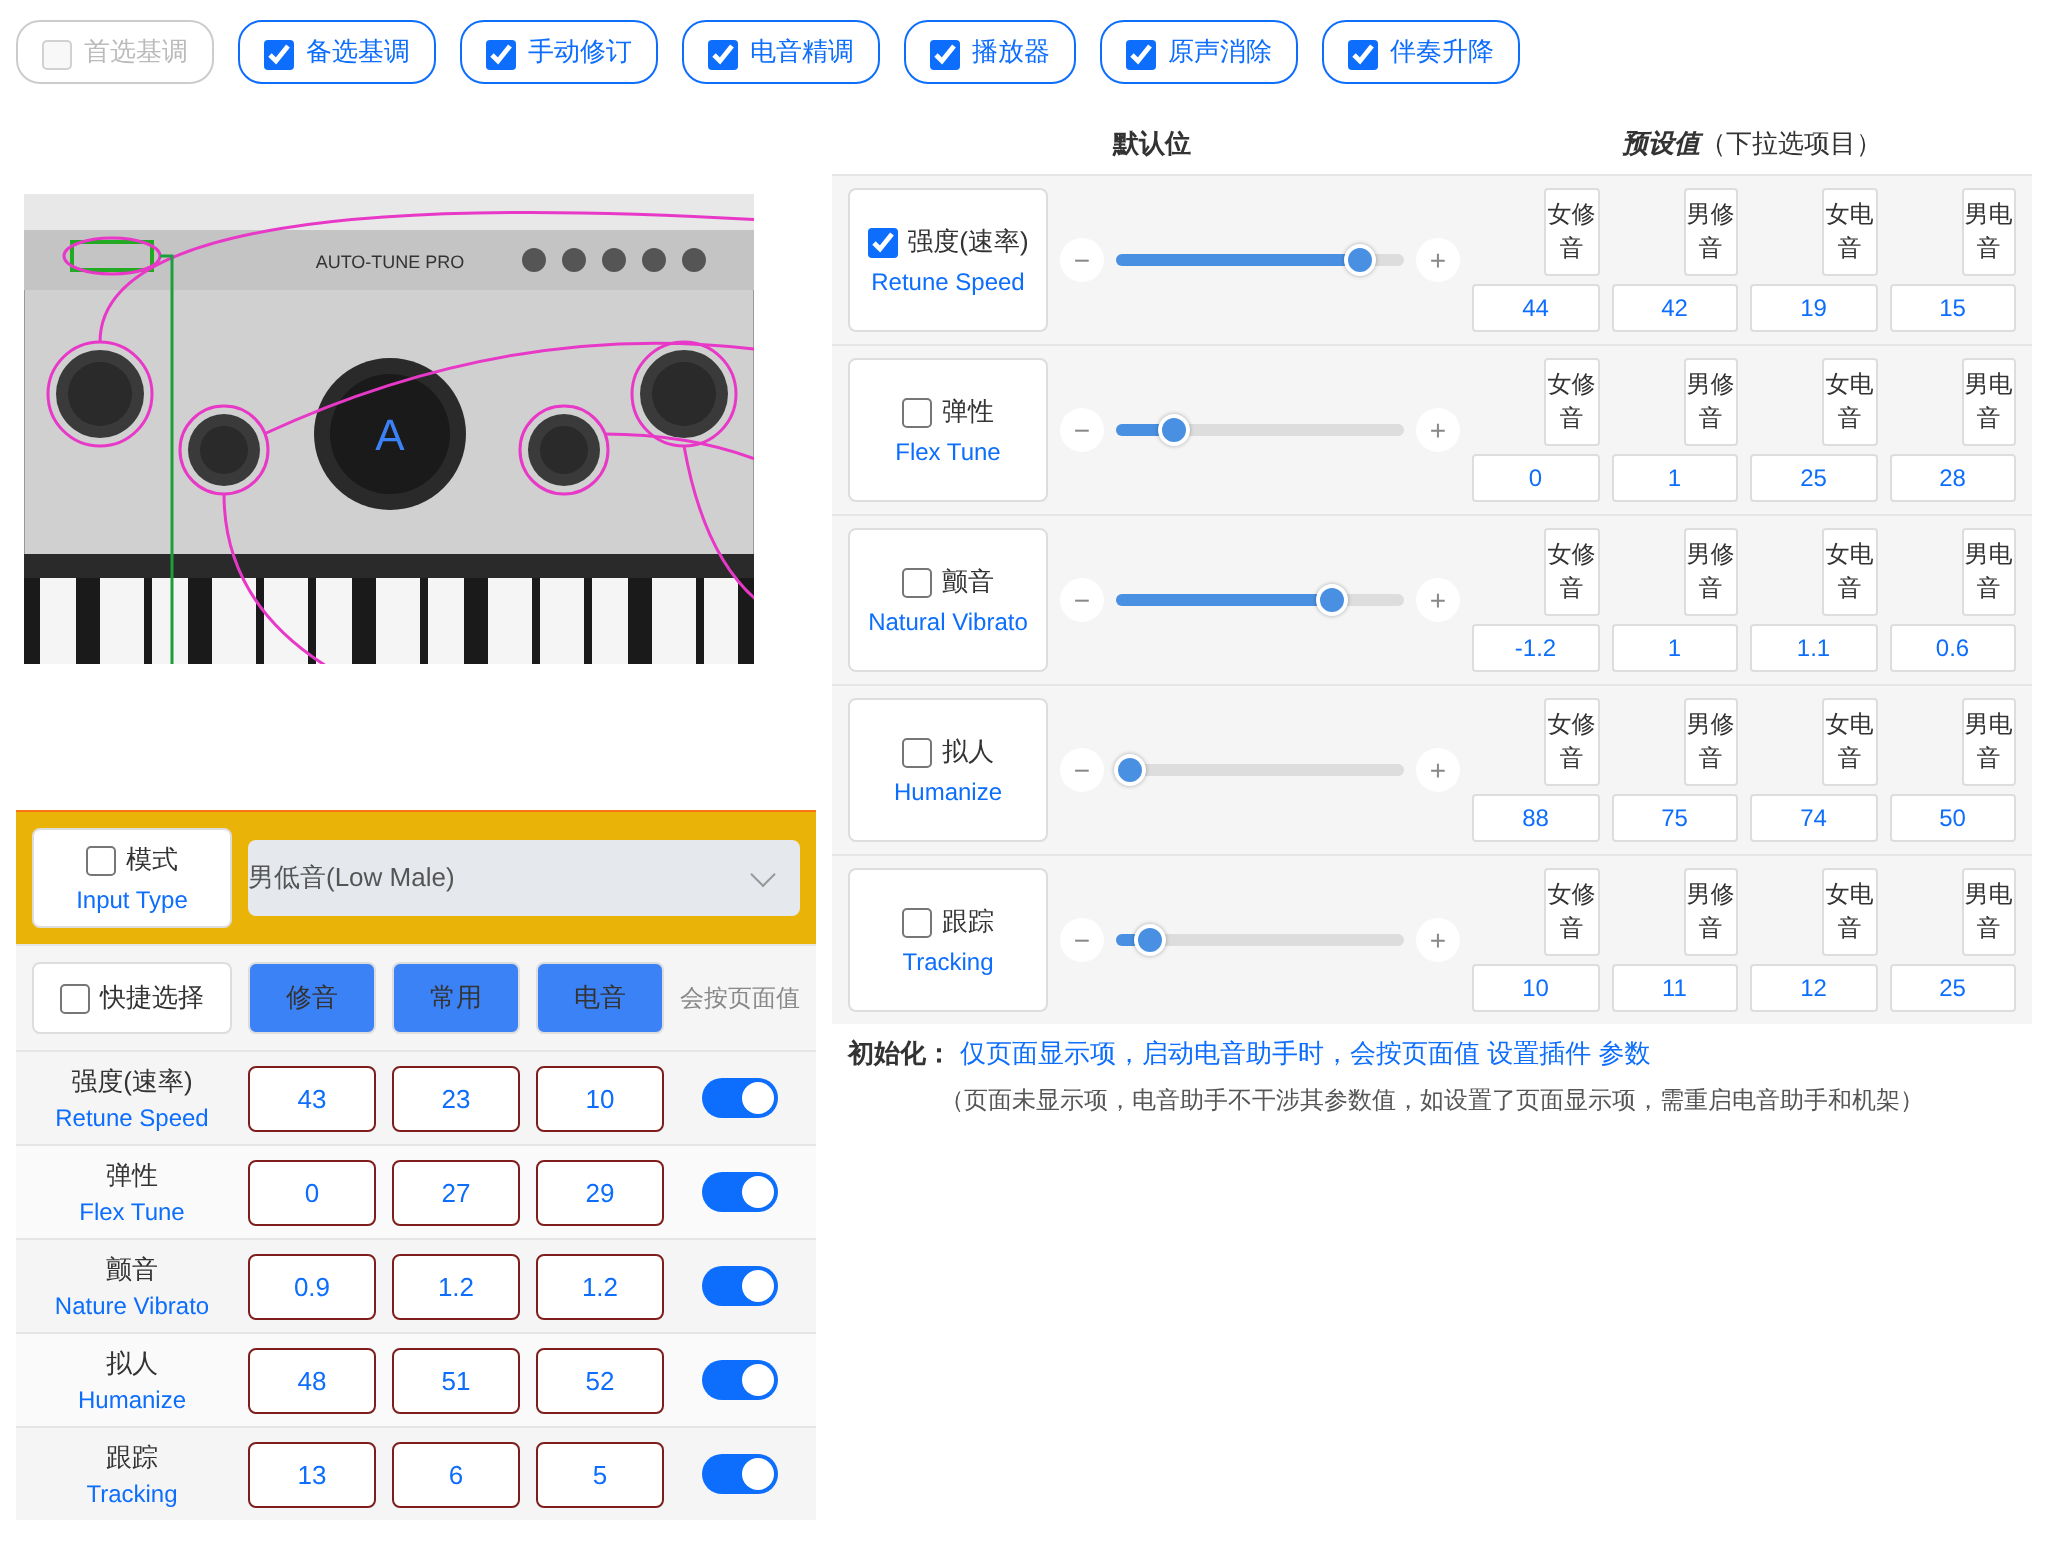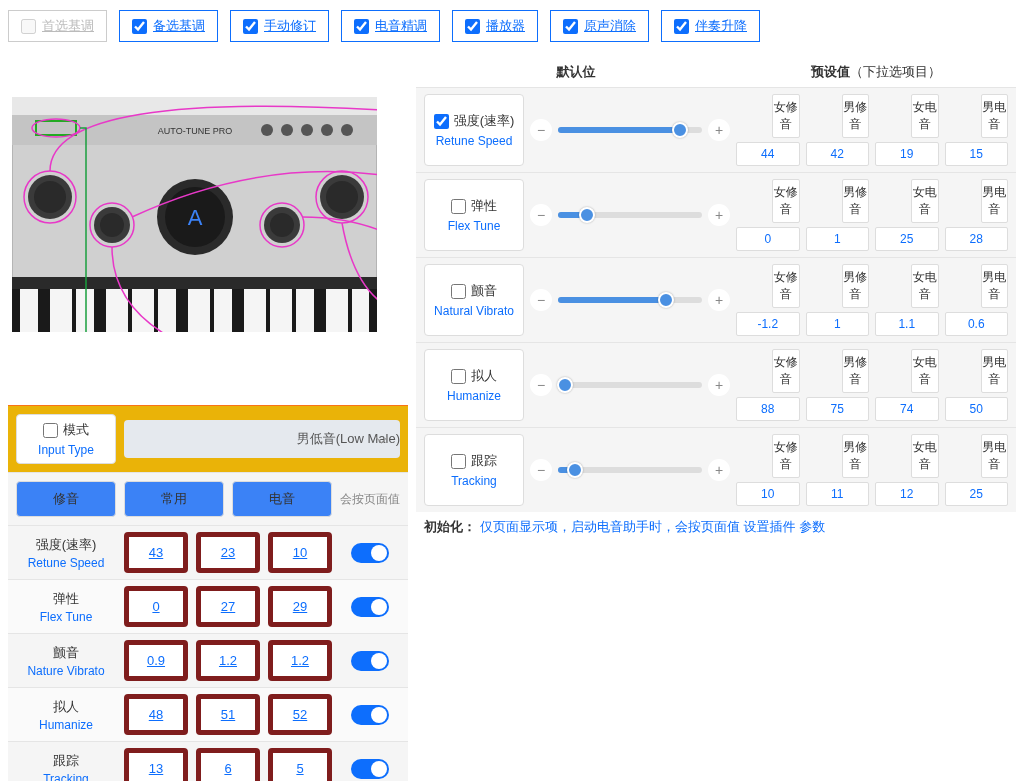--- a/index.html
+++ b/index.html
@@ -1,29 +1,29 @@
 <!DOCTYPE html>
 <html><head>
 <meta charset="utf-8">
 <style>
 * { box-sizing: border-box; margin: 0; padding: 0; }
 body { font-family: "Microsoft YaHei", Arial, sans-serif; font-size: 13px; color: #333; background: #fff; padding: 10px 8px; width: 1024px; }
 .top-checks { display: flex; gap: 12px; margin-bottom: 15px; }
-.chk-box { border: 1px solid #0d6efd; border-radius: 0; padding: 6px 12px; display: flex; align-items: center; gap: 6px; color: #0d6efd; background: #fff; cursor: pointer; text-decoration: underline; }
+.chk-box { border: 1px solid #0d6efd; border-radius: 12px; padding: 6px 12px; display: flex; align-items: flex-end; gap: 6px; color: #0d6efd; background: #fff; cursor: pointer; }
 .chk-box.disabled { border-color: #ccc; color: #bbb; cursor: default; }
 input[type="checkbox"] { width: 15px; height: 15px; accent-color: #0d6efd; cursor: pointer; }
 .chk-box.disabled input { accent-color: #ccc; }
 .main-row { display: flex; gap: 8px; }
 .left-col { width: 400px; }
 .right-col { flex: 1; }
 .plugin-svg { width: 365px; height: 235px; margin-left: 4px; margin-top: 40px; }
 .header-row { display: flex; padding: 6px 0; text-align: center; }
 .header-row .h1 { flex: 0 0 320px; font-weight: bold; }
 .header-row .h2 { flex: 1; }
-.header-row .h2 b { font-weight: bold; }
+.header-row .h2 b { font-weight: bold; font-style: italic; }
 .param-row { display: flex; align-items: stretch; background: #f5f5f5; border-top: 1px solid #e5e5e5; padding: 6px 8px; gap: 6px; position: relative; }
 .param-label { width: 100px; background: #fff; border: 1px solid #ddd; border-radius: 4px; display: flex; flex-direction: column; align-items: center; justify-content: center; padding: 4px 2px; }
 .param-label .cn { display: flex; align-items: center; gap: 5px; }
 .param-label .en { color: #0d6efd; font-size: 12px; margin-top: 4px; }
 .slider-sec { flex: 0 0 200px; display: flex; align-items: center; gap: 6px; }
 .pm-btn { width: 22px; height: 22px; border-radius: 50%; background: #fff; color: #888; border: none; display: flex; align-items: center; justify-content: center; cursor: pointer; font-size: 14px; }
 .slider-track { flex: 1; height: 6px; background: #ddd; border-radius: 3px; position: relative; cursor: pointer; }
 .slider-fill { position: absolute; height: 100%; background: #4a90e2; border-radius: 3px; }
 .slider-thumb { position: absolute; width: 16px; height: 16px; border-radius: 50%; background: #4a90e2; top: 50%; transform: translate(-50%, -50%); border: 2px solid #fff; box-shadow: 0 0 2px rgba(0,0,0,0.3); }
 .preset-col { display: flex; flex-direction: column; gap: 4px; flex: 1; }
@@ -31,31 +31,31 @@
 .preset-col .pv { background: #fff; border: 1px solid #ddd; text-align: center; padding: 4px 0; color: #0d6efd; font-size: 12px; border-radius: 2px; }
 .init-note { display: flex; gap: 4px; margin-top: 6px; margin-left: 8px; font-size: 13px; }
 .init-note .lbl { font-weight: bold; }
 .init-note .txt { color: #0d6efd; }
 .init-sub { text-align: center; color: #555; font-size: 12px; margin-top: 6px; }
 .mode-panel { margin-top: 70px; }
 .mode-row { display: flex; gap: 8px; padding: 8px; background: #eab308; border-top: 1px solid #f97316; align-items: center; }
 .mode-box { flex: 0 0 100px; background: #fff; border: 1px solid #ddd; border-radius: 4px; display: flex; flex-direction: column; align-items: center; padding: 6px 2px; }
 .mode-box .cn { display: flex; align-items: center; gap: 5px; }
 .mode-box .en { color: #0d6efd; font-size: 12px; margin-top: 4px; }
-.sel-box { flex: 1; background: #e5e9ee; border-radius: 4px; padding: 10px 0; text-align: right; color: #555; position: relative; cursor: pointer; }
+.sel-box { flex: 1; background: #e5e9ee; border-radius: 4px; padding: 10px 0; text-align: left; color: #555; position: relative; cursor: pointer; }
 .sel-box::after { content: ""; position: absolute; right: 14px; top: 50%; width: 8px; height: 8px; border-right: 1px solid #999; border-bottom: 1px solid #999; transform: translateY(-70%) rotate(45deg); }
 .quick-row { display: flex; gap: 8px; padding: 8px; background: #f5f5f5; border-top: 1px solid #e5e5e5; align-items: center; }
 .q-main { flex: 0 0 100px; background: #fff; border: 1px solid #ddd; border-radius: 4px; padding: 8px 4px; display: flex; align-items: center; justify-content: center; gap: 5px; }
 .q-cell { flex: 1; background: #3b82f6; border: 1px solid #ddd; border-radius: 4px; padding: 8px 0; text-align: center; }
 .q-assoc { flex: 0 0 60px; text-align: center; color: #888; font-size: 12px; }
 .p-row { display: flex; gap: 8px; padding: 6px 8px; background: #f5f5f5; border-top: 1px solid #e5e5e5; align-items: center; }
 .p-row.alt { background: #fafafa; }
 .p-label { flex: 0 0 100px; text-align: center; display: flex; flex-direction: column; }
 .p-label .en { color: #0d6efd; font-size: 12px; margin-top: 2px; }
-.p-cell { flex: 1; background: #fff; border: 5px solid #7f1d1d; border-radius: 4px; padding: 8px 0; text-align: center; color: #0d6efd; text-decoration: underline; }
+.p-cell { flex: 1; background: #fff; border: 1px solid #7f1d1d; border-radius: 4px; padding: 8px 0; text-align: center; color: #0d6efd; }
 .tog-wrap { flex: 0 0 60px; display: flex; justify-content: center; }
 .toggle { width: 38px; height: 20px; background: #0d6efd; border-radius: 10px; position: relative; cursor: pointer; }
 .toggle::after { content: ""; position: absolute; width: 16px; height: 16px; background: #fff; border-radius: 50%; top: 2px; right: 2px; }
 .arrow-line { pointer-events: none; }
 </style>
 </head>
 <body>
 
 <div class="top-checks" id="top-checks">
     <div class="chk-box disabled">
@@ -157,20 +157,24 @@
         <div class="mode-box">
           <div class="cn">
               <input type="checkbox" style="">
               <span>模式</span>
             </div>
           <div class="en">Input Type</div>
         </div>
         <div class="sel-box"><span>男低音(Low Male)</span></div>
       </div>
       <div class="quick-row">
+        <div class="q-main">
+            <input type="checkbox" style="">
+            <span>快捷选择</span>
+          </div>
         <div class="q-cell">修音</div>
         <div class="q-cell">常用</div>
         <div class="q-cell">电音</div>
         <div class="q-assoc">会按页面值</div>
       </div>
       <div id="bottom-params">
           <div class="p-row">
             <div class="p-label">
               <span>强度(速率)</span>
               <span class="en">Retune Speed</span>
@@ -403,14 +407,15 @@
           <div class="preset-col">
             <div class="ph">男电音</div>
             <div class="pv">25</div>
           </div>
         </div>
       </div>
     <div class="init-note">
       <span class="lbl">初始化：</span>
       <span class="txt">仅页面显示项，启动电音助手时，会按页面值 设置插件 参数</span>
     </div>
+    <div class="init-sub">（页面未显示项，电音助手不干涉其参数值，如设置了页面显示项，需重启电音助手和机架）</div>
   </div>
 </div>
 
 </body></html>

